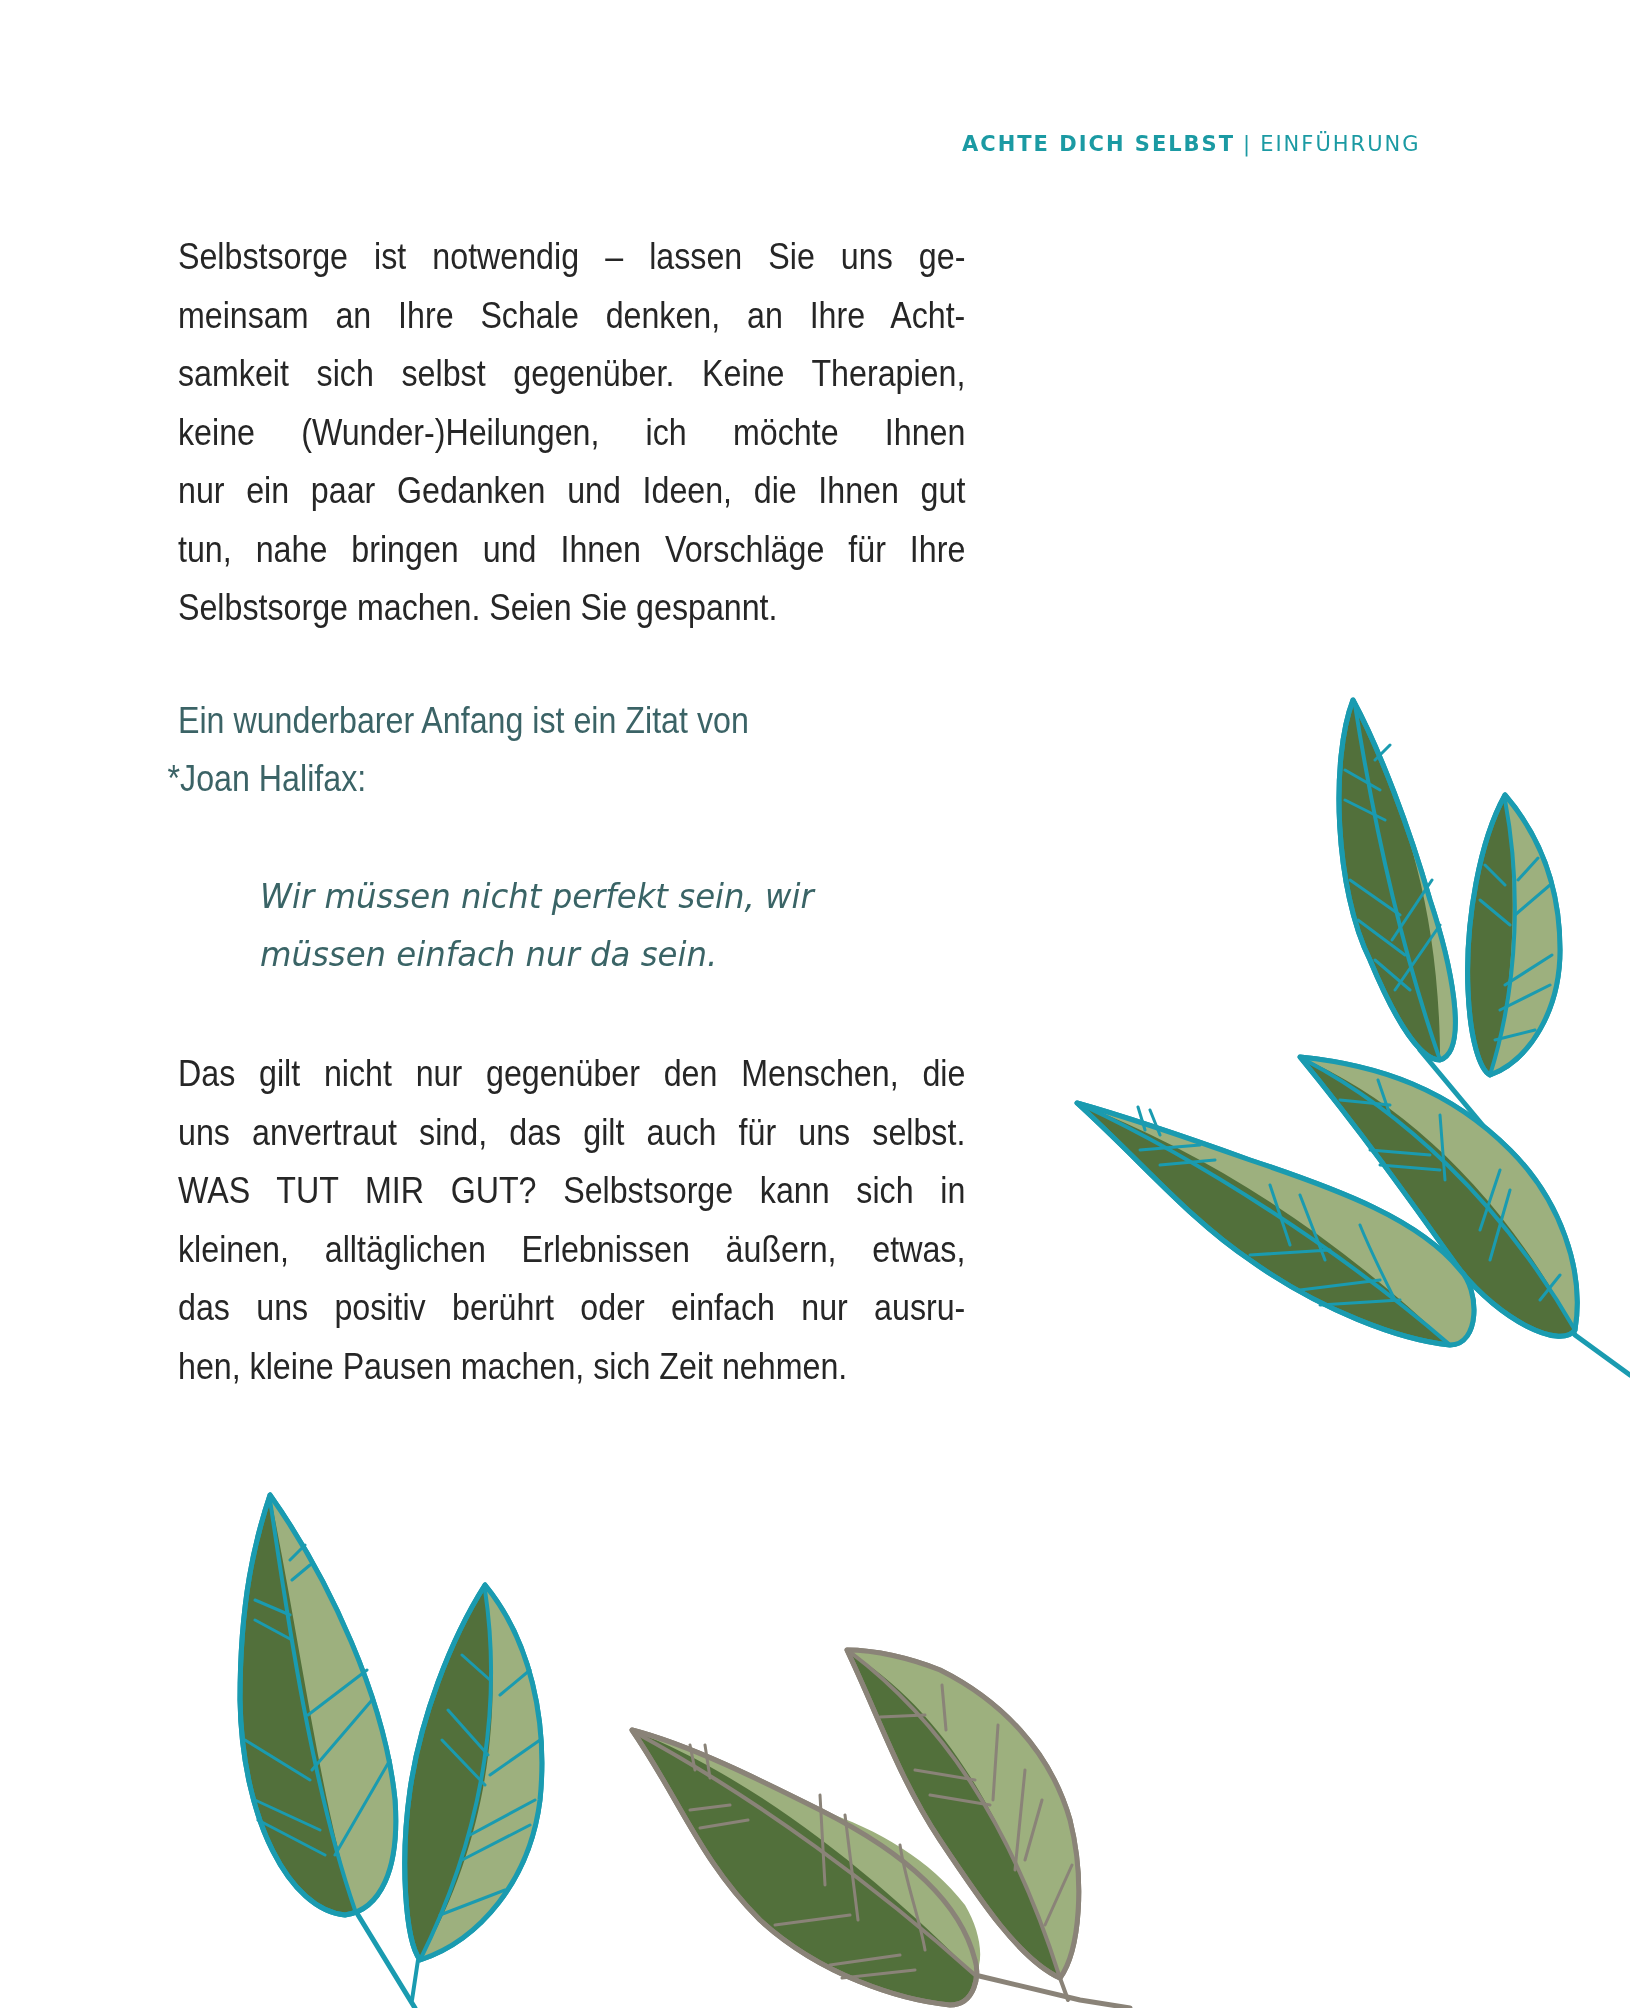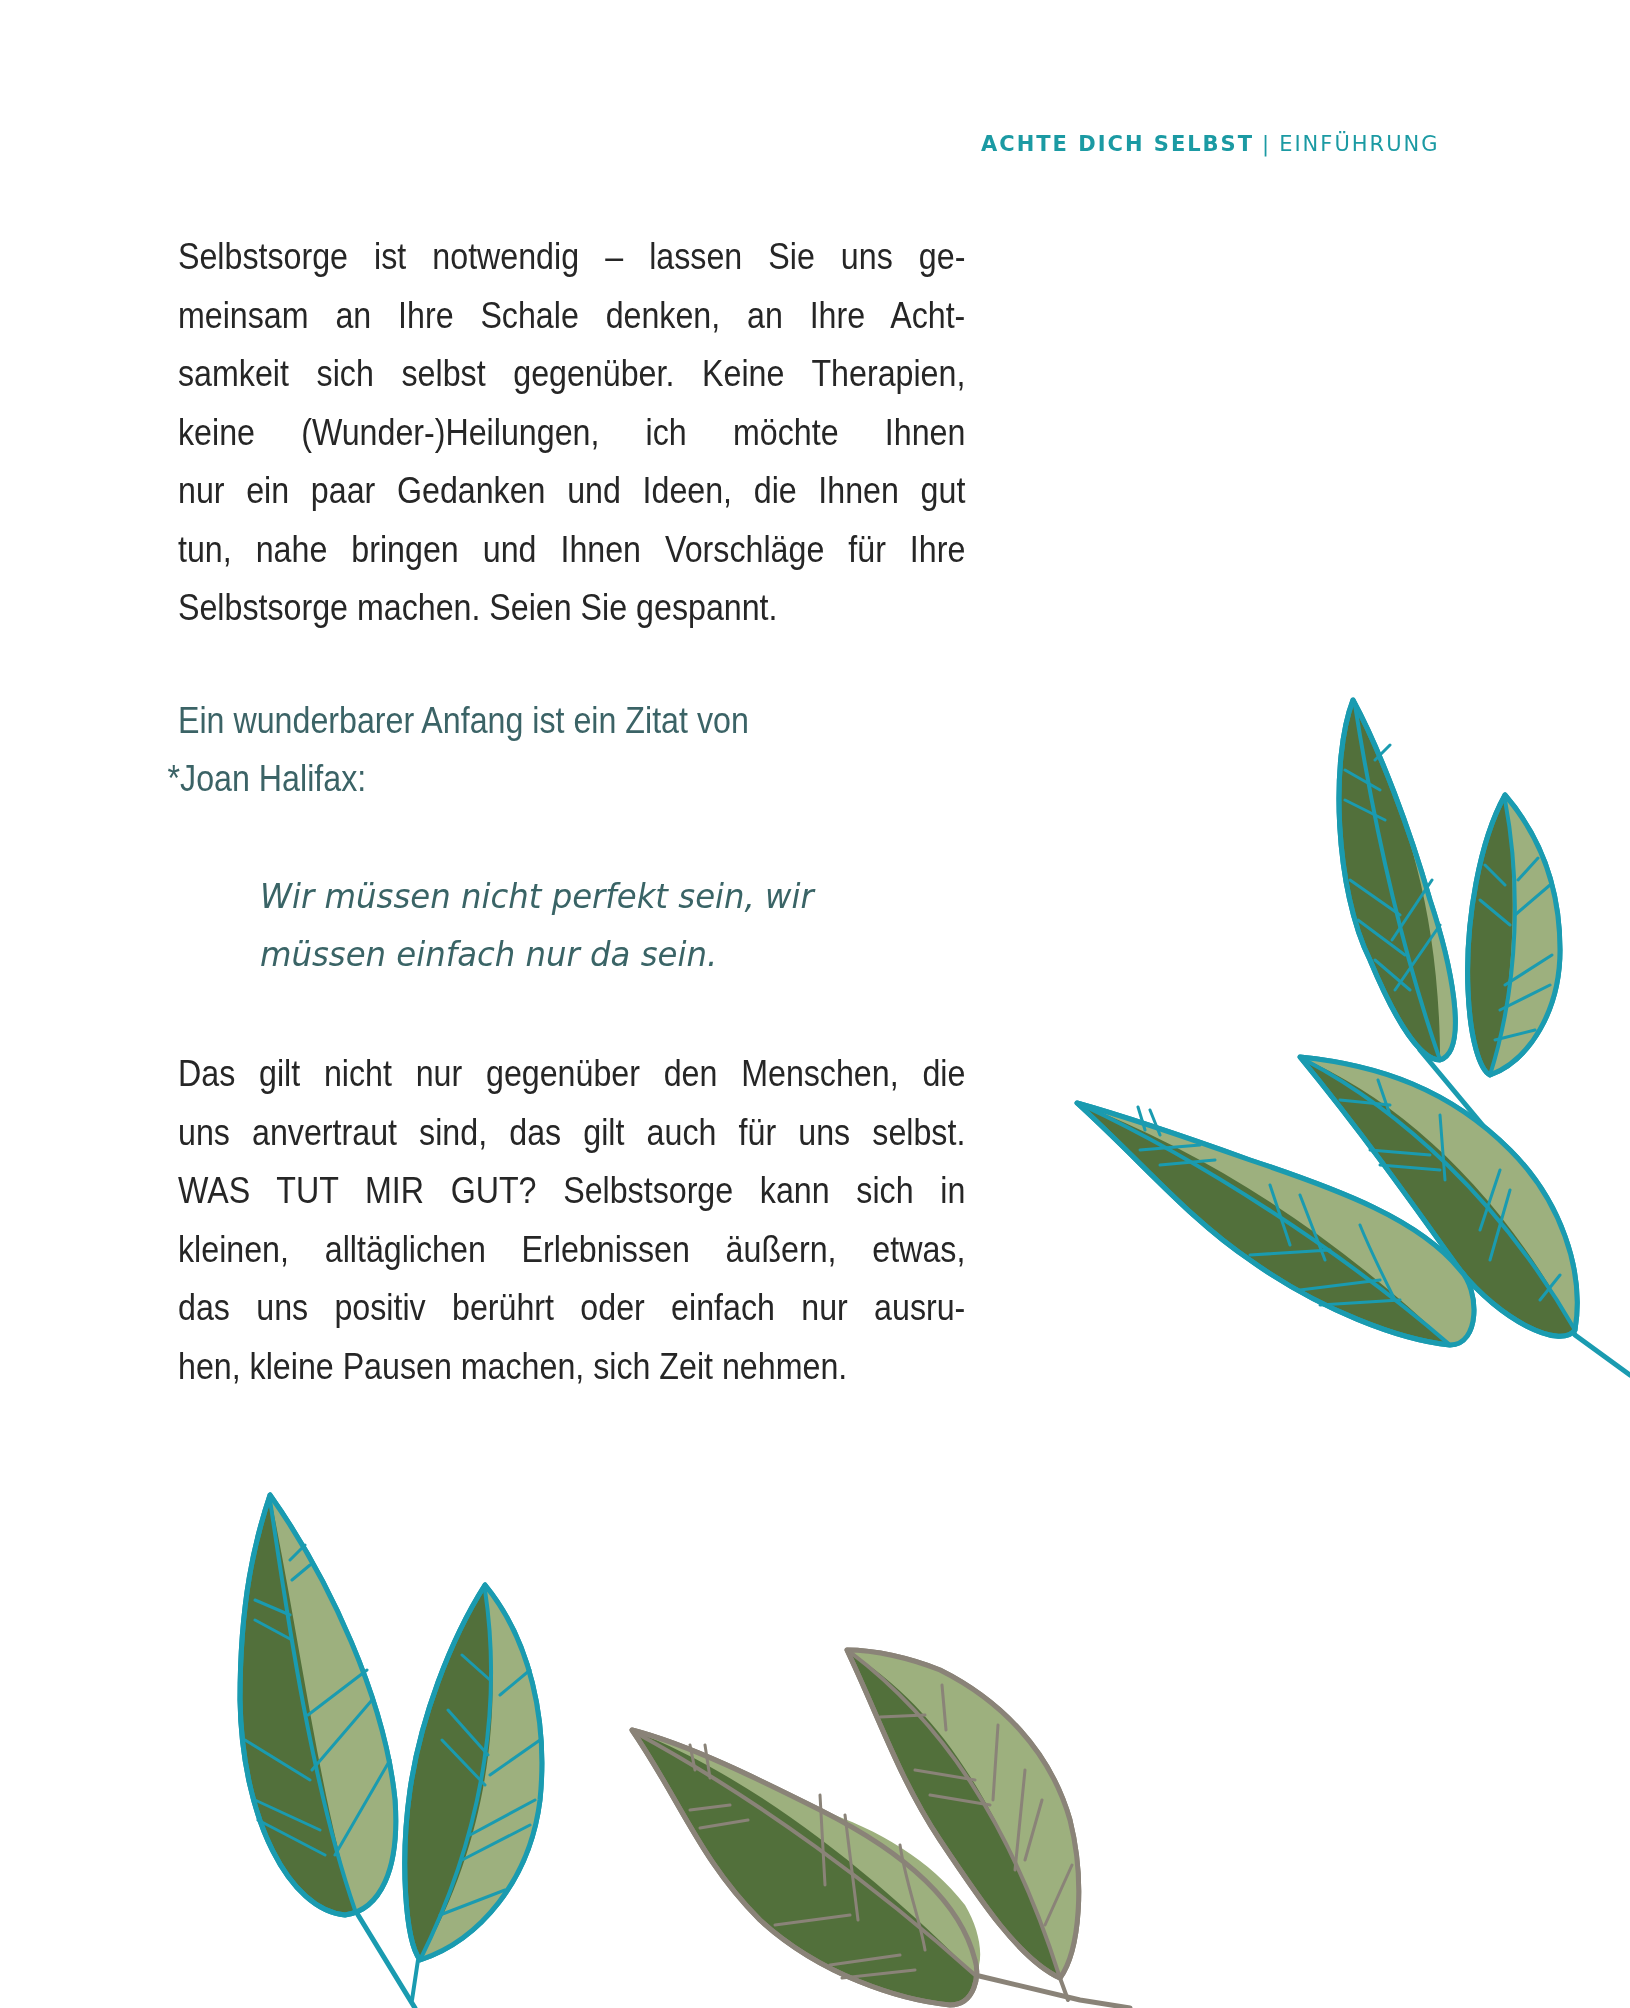--- a/index.html
+++ b/index.html
@@ -1,20 +1,20 @@
 <!DOCTYPE html>
 <html><head>
 <meta charset="utf-8">
 <style>
   html, body { margin: 0; padding: 0; background: #ffffff; }
   body { width: 1630px; height: 2008px; position: relative; overflow: hidden; font-family: "Liberation Sans", sans-serif; }
   .running-head {
     position: absolute; top: 132px; left: 962px; width: 430px;
     font-family: "DejaVu Sans", sans-serif; font-size: 21px; letter-spacing: 2px;
-    color: #1b9aa3; white-space: nowrap; margin-left: 19px;
+    color: #1b9aa3; white-space: nowrap;
   }
   .running-head .strong { font-weight: bold; }
   .running-head .sep { margin: 0 8px; }
   .body-text {
     position: absolute; left: 178px; width: 800px;
     font-family: "Liberation Sans", sans-serif; font-size: 37px; line-height: 58.5px;
     color: #262626; text-align: justify; transform: scaleX(0.87); transform-origin: left top;
   }
   .body-text p { margin: 0; }
   #para1 { top: 228px; width: 905px; }

